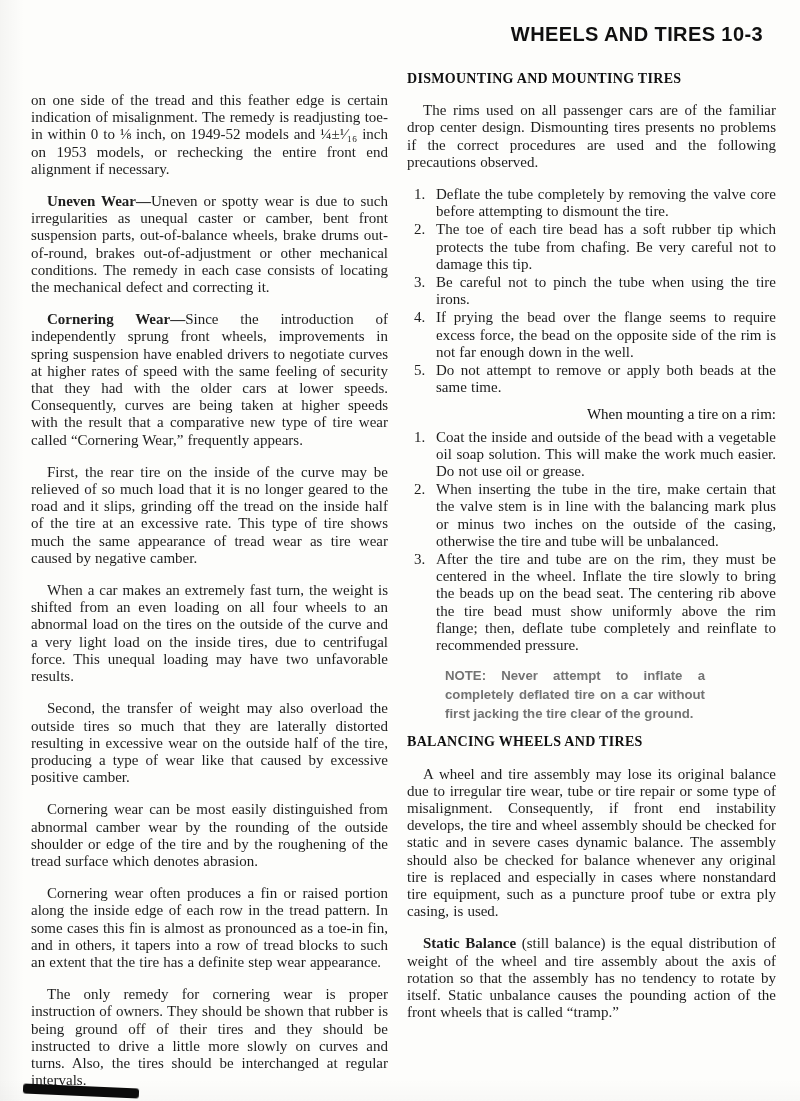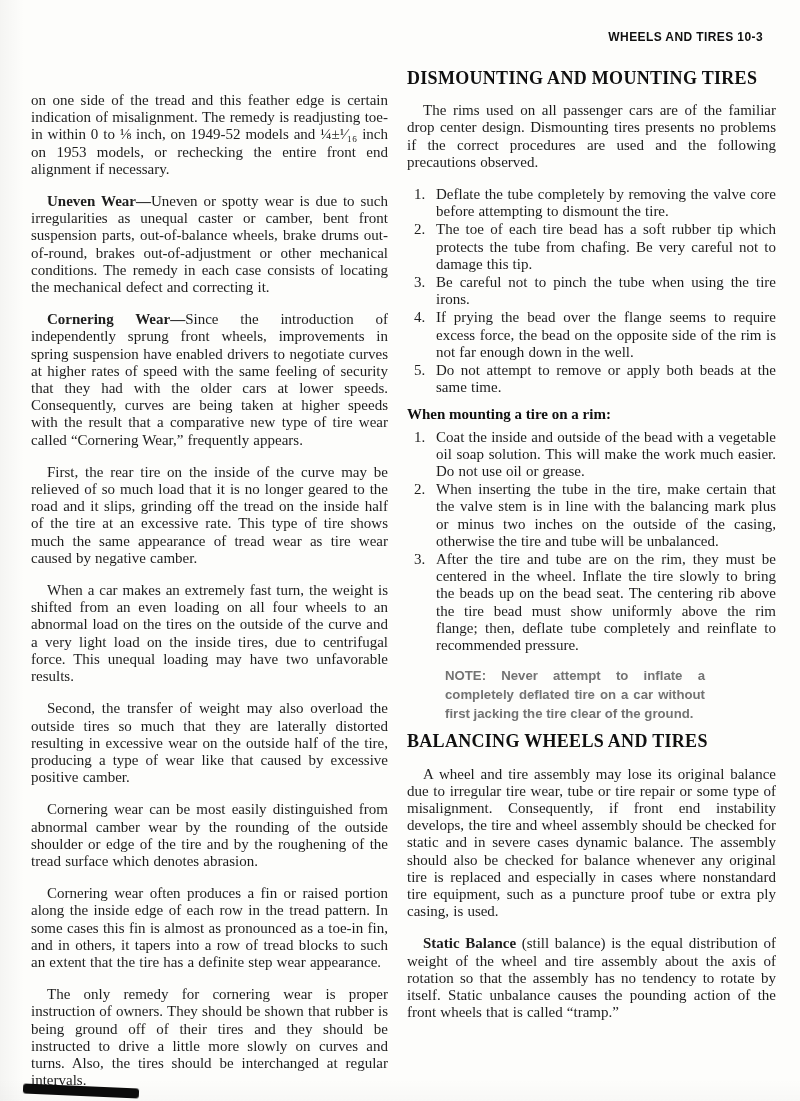--- a/index.html
+++ b/index.html
@@ -19,24 +19,24 @@
   .page::before{
     content:"";
     position:absolute;inset:0;
     background:
       linear-gradient(90deg, rgba(0,0,0,0.035), rgba(0,0,0,0) 3%),
       linear-gradient(0deg, rgba(0,0,0,0.02), rgba(0,0,0,0) 2%);
     pointer-events:none;
   }
   .running-head{
     position:absolute;
-    top:30px;right:37px;
+    top:23px;right:37px;
     font-family:"Liberation Sans", sans-serif;
     font-weight:bold;
-    font-size:12px;
+    font-size:20px;
     letter-spacing:0.4px;
     color:#101010;
   }
   .col{
     position:absolute;
     font-size:15px;
     line-height:17.2px;
   }
   .col-left{ left:31px;  top:77px; width:357px; }
   .col-right{ left:407px; top:70px; width:369px; }
@@ -44,42 +44,43 @@
   .par{
     text-align:justify;
     word-spacing:0.4px;
   }
   .par.indent{ text-indent:16px; }
   .par.spaced{ margin-top:13px; }
   .lead{ font-weight:bold; }
 
   .sec-heading{
     font-weight:bold;
-    font-size:18px;
+    font-size:14px;
     letter-spacing:0.3px;
     margin:0 0 7px 0;
     color:#101010;
   }
   .sec-heading.later{ }
 
   .olist{ margin-top:3px; }
   .oitem{
     position:relative;
     padding-left:29px;
     text-align:justify;
     word-spacing:0.4px;
     margin-top:1px;
   }
   .oitem .num{ position:absolute; left:7px; }
 
   .sub-heading{
-    font-weight:bold;
+    font-weight:normal;
     font-size:15px;
     margin:10px 0 5px 0;
     color:#101010;
+    text-align:right;
   }
 
   .note{
     margin:12px 0 10px 38px;
     width:260px;
     font-family:"Liberation Sans", sans-serif;
     font-weight:bold;
     font-size:13.2px;
     line-height:19px;
     text-align:justify;

